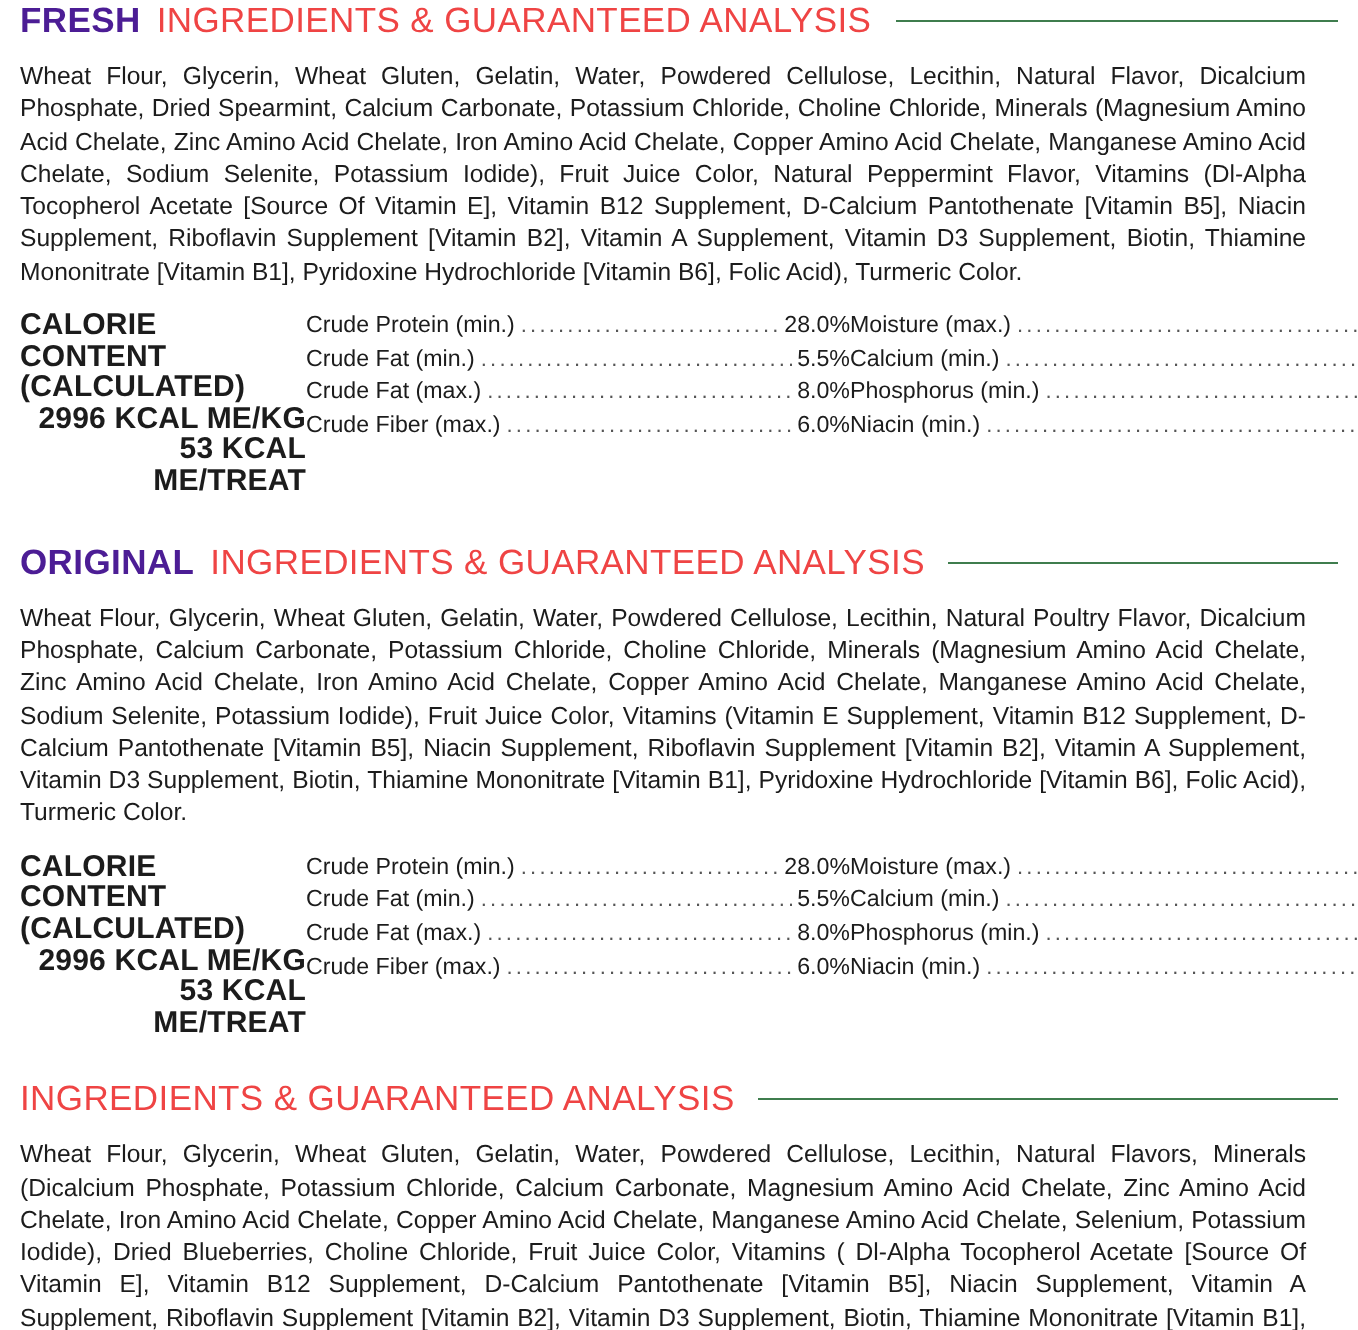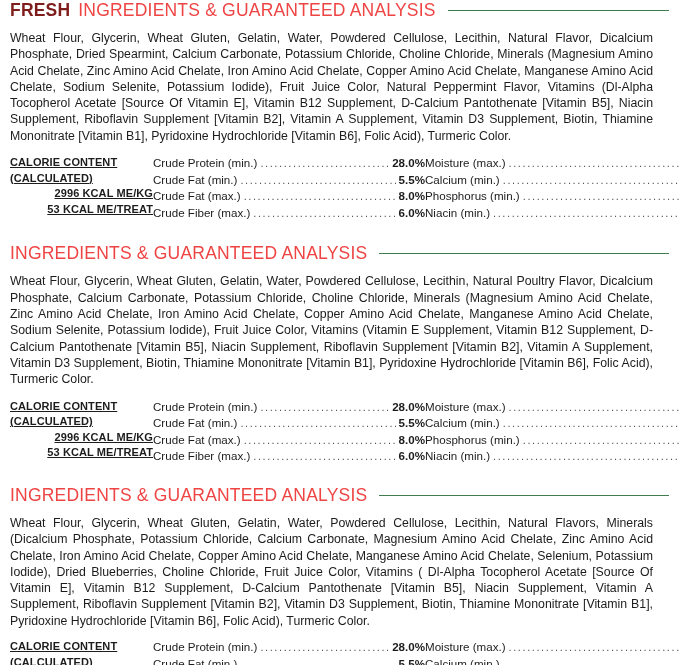--- a/index.html
+++ b/index.html
@@ -26,21 +26,21 @@
     display: flex;
     align-items: center;
     gap: 8px;
     margin-top: 0;
     margin-bottom: 9px;
   }
   .sec-head .flavor {
     font-size: 17.5px;
     font-weight: bold;
     letter-spacing: 0.2px;
-    color: #7f1d1d;
+    color: #4c1d95;
     white-space: nowrap;
   }
   .sec-head .rest {
     font-size: 17.5px;
     font-weight: normal;
     letter-spacing: 0.2px;
     color: #ef4444;
     white-space: nowrap;
   }
   .sec-head .rule {
@@ -61,23 +61,22 @@
     display: flex;
     gap: 0;
     font-size: 11.6px;
     line-height: 15.6px;
     color: #1c1c1c;
   }
   .col-calorie {
     width: 143px;
     flex: 0 0 143px;
     font-weight: bold;
-    font-size: 11px;
+    font-size: 15px;
     letter-spacing: 0.1px;
-    text-decoration: underline;
   }
   .col-calorie .sub {
     font-weight: bold;
   }
   .col-calorie .kcal {
     font-weight: bold;
     text-align: right;
   }
   .col-mid {
     width: 272px;
@@ -99,21 +98,20 @@
     overflow: hidden;
     margin: 0 3px;
     color: #555;
     letter-spacing: 1.6px;
     font-size: 11px;
     white-space: nowrap;
   }
   .row .val {
     flex: 0 0 auto;
     text-align: right;
-    font-weight: bold;
   }
   .sec-blueberry .ingredients {
     margin-bottom: 10px;
   }
   .spacer-lg { height: 20px; }
   .spacer-md { height: 18px; }
 </style>
 </head>
 <body>
 
@@ -177,20 +175,21 @@
 
         </div>
       </div>
     </div>
   </div>
 
   <div class="spacer-lg"></div>
 
   <div class="section sec-original">
     <div class="sec-head">
+      <span class="flavor">ORIGINAL</span>
       <span class="rest">INGREDIENTS &amp; GUARANTEED ANALYSIS</span>
       <span class="rule"></span>
     </div>
     <p class="ingredients">Wheat Flour, Glycerin, Wheat Gluten, Gelatin, Water, Powdered Cellulose, Lecithin, Natural Poultry Flavor, Dicalcium Phosphate, Calcium Carbonate, Potassium Chloride, Choline Chloride, Minerals (Magnesium Amino Acid Chelate, Zinc Amino Acid Chelate, Iron Amino Acid Chelate, Copper Amino Acid Chelate, Manganese Amino Acid Chelate, Sodium Selenite, Potassium Iodide), Fruit Juice Color, Vitamins (Vitamin E Supplement, Vitamin B12 Supplement, D-Calcium Pantothenate [Vitamin B5], Niacin Supplement, Riboflavin Supplement [Vitamin B2], Vitamin A Supplement, Vitamin D3 Supplement, Biotin, Thiamine Mononitrate [Vitamin B1], Pyridoxine Hydrochloride [Vitamin B6], Folic Acid), Turmeric Color.</p>
     <div class="analysis">
       <div class="col-calorie">
         <div>CALORIE CONTENT</div>
         <div class="sub">(CALCULATED)</div>
         <div class="kcal">2996 KCAL ME/KG</div>
         <div class="kcal">53 KCAL ME/TREAT</div>

